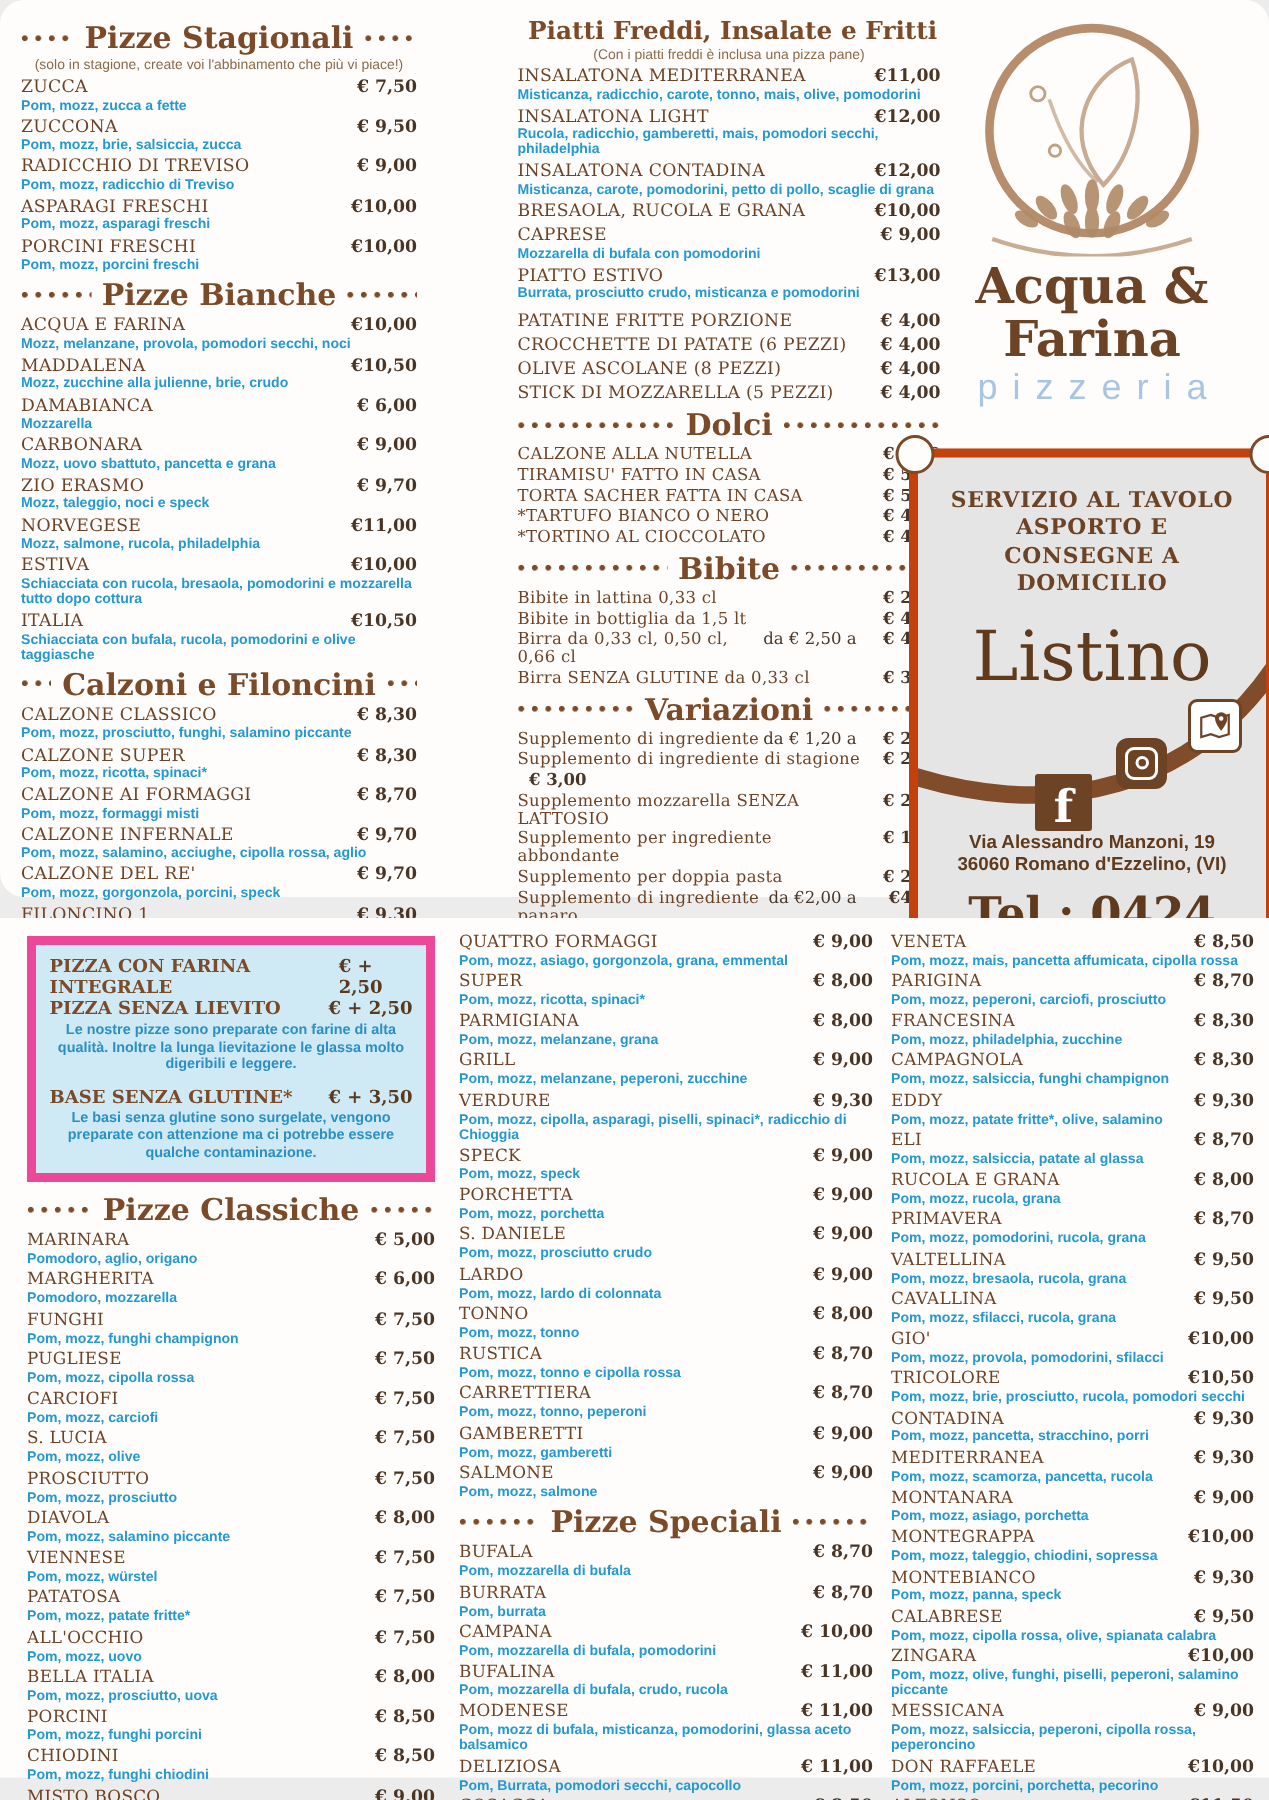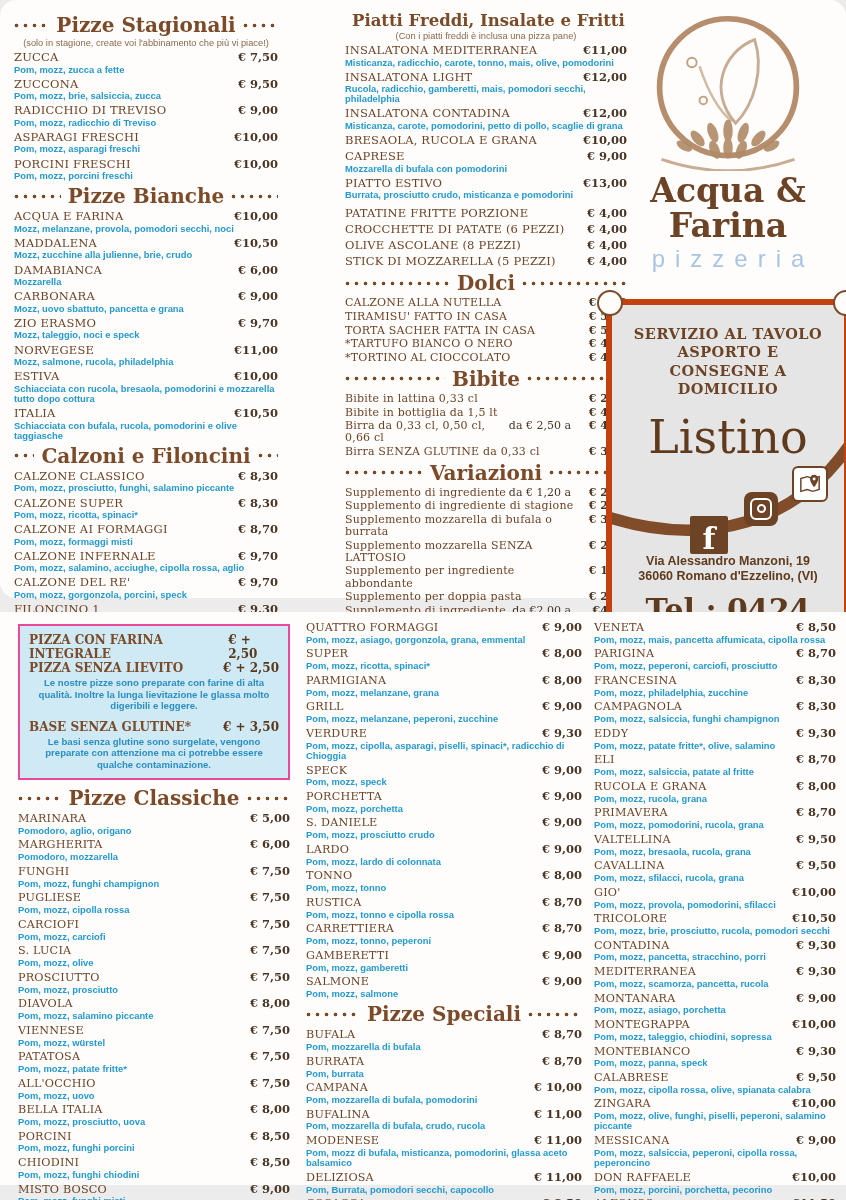--- a/index.html
+++ b/index.html
@@ -34,21 +34,21 @@
   .idesc { color:#2599cf; font-size:9.4px; font-weight:bold; line-height:1.08; margin-top:0.5px; }
   .compact .menu-item { margin-bottom:0.5px; }
   .compact .iname { font-size:11px; }
   .compact .iprice { font-size:11px; }
   #col-b1 .menu-item, #col-b2 .menu-item, #col-b3 .menu-item { margin-bottom:1.5px; }
   #col-b1 .iname, #col-b2 .iname, #col-b3 .iname { font-size:11.2px; }
   .sec-footnote { color:#4d9bbf; font-size:8.6px; line-height:1.15; margin-top:2px; }
   .sec-center { text-align:center; color:#7b5a3a; font-family:"DejaVu Serif","Liberation Serif",serif; font-size:9px; line-height:1.25; }
 
   
-  .info-box { background:#cfe9f5; border:2px solid #ec4899; padding:7px 9px 8px 9px; margin:4px 0 6px 0; }
+  .info-box { background:#cfe9f5; border:6px solid #ec4899; padding:7px 9px 8px 9px; margin:4px 0 6px 0; }
   .info-box .row { display:flex; align-items:baseline; }
   .ib-name { font-family:"DejaVu Serif","Liberation Serif",serif; font-weight:bold; color:#7b4a28; font-size:12px; }
   .ib-price { margin-left:auto; font-family:"DejaVu Serif","Liberation Serif",serif; font-weight:bold; color:#5a3a1e; font-size:12px; }
   .ib-text { color:#2b8fc4; font-size:9.6px; font-weight:bold; text-align:center; line-height:1.2; margin:2px 0 8px 0; }
   .ib-text.last { margin-bottom:0; }
 
   
   .logo-wrap { height:168px; display:flex; align-items:center; justify-content:center; }
   .brand-name { font-family:"DejaVu Serif","Liberation Serif",serif; font-weight:bold; color:#6d4326; font-size:33px; line-height:1.05; }
   .brand-sub { color:#a8c5e2; font-size:24px; letter-spacing:10px; text-indent:10px; margin-top:2px; }
@@ -408,21 +408,20 @@
           </div>
         </div>
         <div class="menu-item">
           <div class="row">
             <span class="iname">Supplemento di ingrediente di stagione</span>
             <span class="iprice">€ 2,50</span>
           </div>
         </div>
         <div class="menu-item">
           <div class="row">
-            <span class="iname">Supplemento mozzarella di bufala o burrata</span>
             <span class="iprice">€ 3,00</span>
           </div>
         </div>
         <div class="menu-item">
           <div class="row">
             <span class="iname">Supplemento mozzarella SENZA LATTOSIO</span>
             <span class="iprice">€ 2,20</span>
           </div>
         </div>
         <div class="menu-item">
@@ -874,21 +873,21 @@
             <span class="iname">EDDY</span>
             <span class="iprice">€ 9,30</span>
           </div>
           <div class="idesc">Pom, mozz, patate fritte*, olive, salamino</div>
         </div>
         <div class="menu-item">
           <div class="row">
             <span class="iname">ELI</span>
             <span class="iprice">€ 8,70</span>
           </div>
-          <div class="idesc">Pom, mozz, salsiccia, patate al fritte</div>
+          <div class="idesc">Pom, mozz, salsiccia, patate al glassa</div>
         </div>
         <div class="menu-item">
           <div class="row">
             <span class="iname">RUCOLA E GRANA</span>
             <span class="iprice">€ 8,00</span>
           </div>
           <div class="idesc">Pom, mozz, rucola, grana</div>
         </div>
         <div class="menu-item">
           <div class="row">

